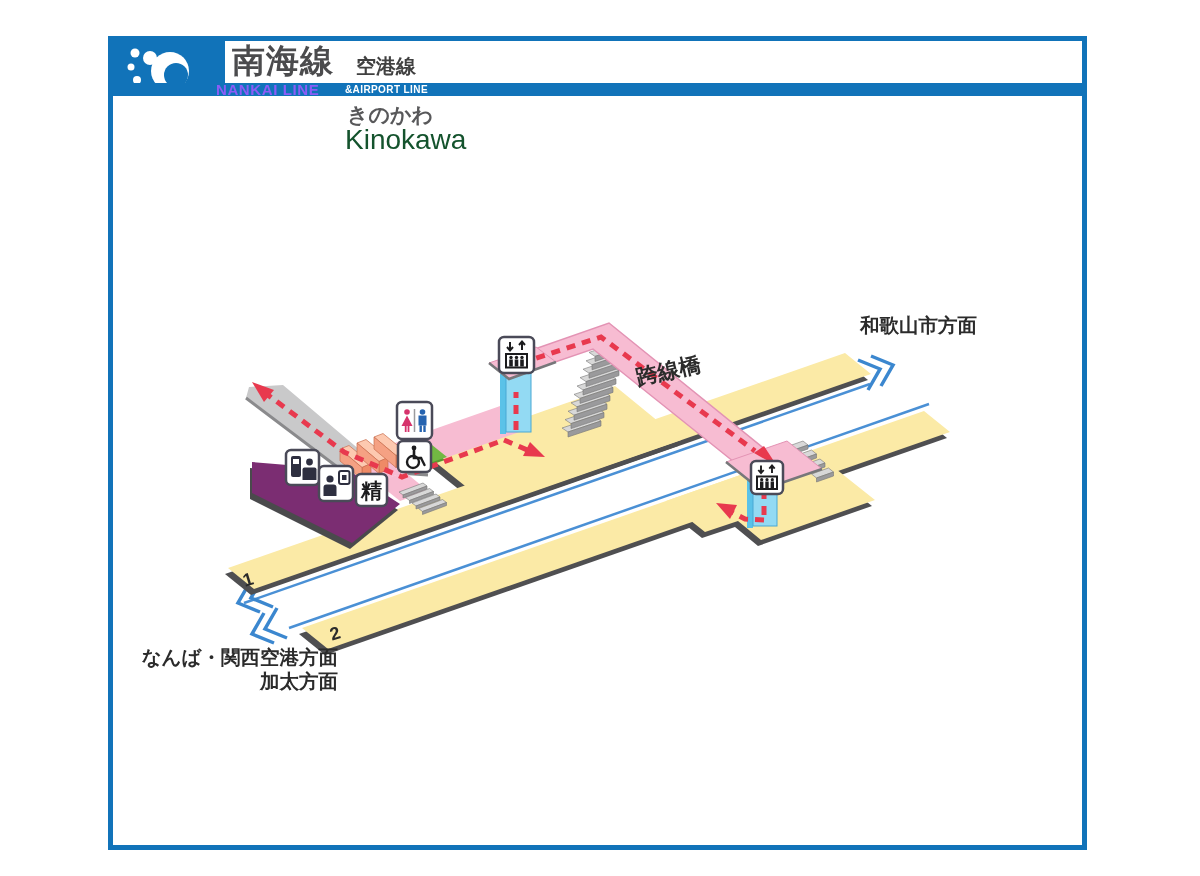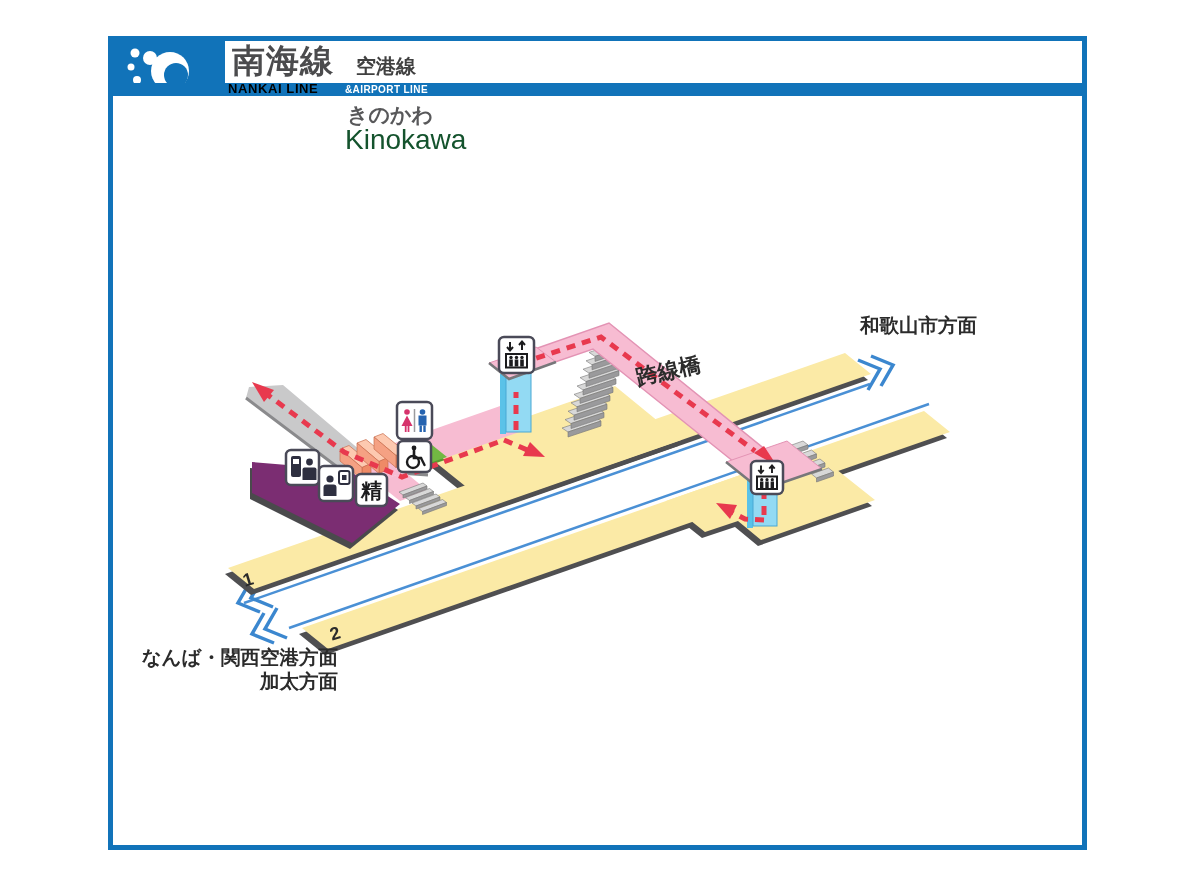--- a/index.html
+++ b/index.html
@@ -4,21 +4,21 @@
 <style>
   html,body{margin:0;padding:0;background:#ffffff;width:1200px;height:876px;
     font-family:"Liberation Sans", sans-serif; -webkit-font-smoothing:antialiased;}
   #stage{position:relative;width:1200px;height:876px;overflow:hidden;background:#fff;text-decoration:underline;}
   .frame{position:absolute;left:108px;top:36px;width:979px;height:814px;
     border:5px solid #1173b9;box-sizing:border-box;background:#fff;}
   .banner-logo{position:absolute;left:113px;top:41px;width:112px;height:55px;background:#1173b9;}
   .banner-bar{position:absolute;left:113px;top:83px;width:969px;height:13px;background:#1173b9;}
   .t-line-jp{position:absolute;left:232px;top:44px;font-size:33px;font-weight:bold;color:#4b4b4d;line-height:1.05;letter-spacing:1px;}
   .t-line-sub-jp{position:absolute;left:356px;top:56px;font-size:20px;font-weight:bold;color:#404040;line-height:1;}
-  .t-line-en{position:absolute;left:228px;top:82px;font-size:13px;font-weight:bold;color:#000000;letter-spacing:0.6px;line-height:1;}
+  .t-line-en{position:absolute;left:216px;top:82px;font-size:15px;font-weight:bold;color:#8b5cf6;letter-spacing:0.6px;line-height:1;}
   .t-line-sub-en{position:absolute;left:345px;top:85px;font-size:10px;font-weight:bold;color:#fff;letter-spacing:0.4px;line-height:1;text-align:right;}
   .t-sta-jp{position:absolute;left:120px;top:100px;font-size:54px;font-weight:600;color:#58585a;line-height:1;letter-spacing:1px;}
   .t-sta-kana{position:absolute;left:347px;top:104px;font-size:21px;font-weight:600;color:#58585a;line-height:1;}
   .t-sta-en{position:absolute;left:345px;top:126px;font-size:28px;font-weight:500;color:#14532d;line-height:1;}
   svg{position:absolute;left:0;top:0;}
   text.maplabel{font-family:"Liberation Sans",sans-serif;font-weight:bold;fill:#2b2b2b;}
 </style>
 </head>
 <body>
 

